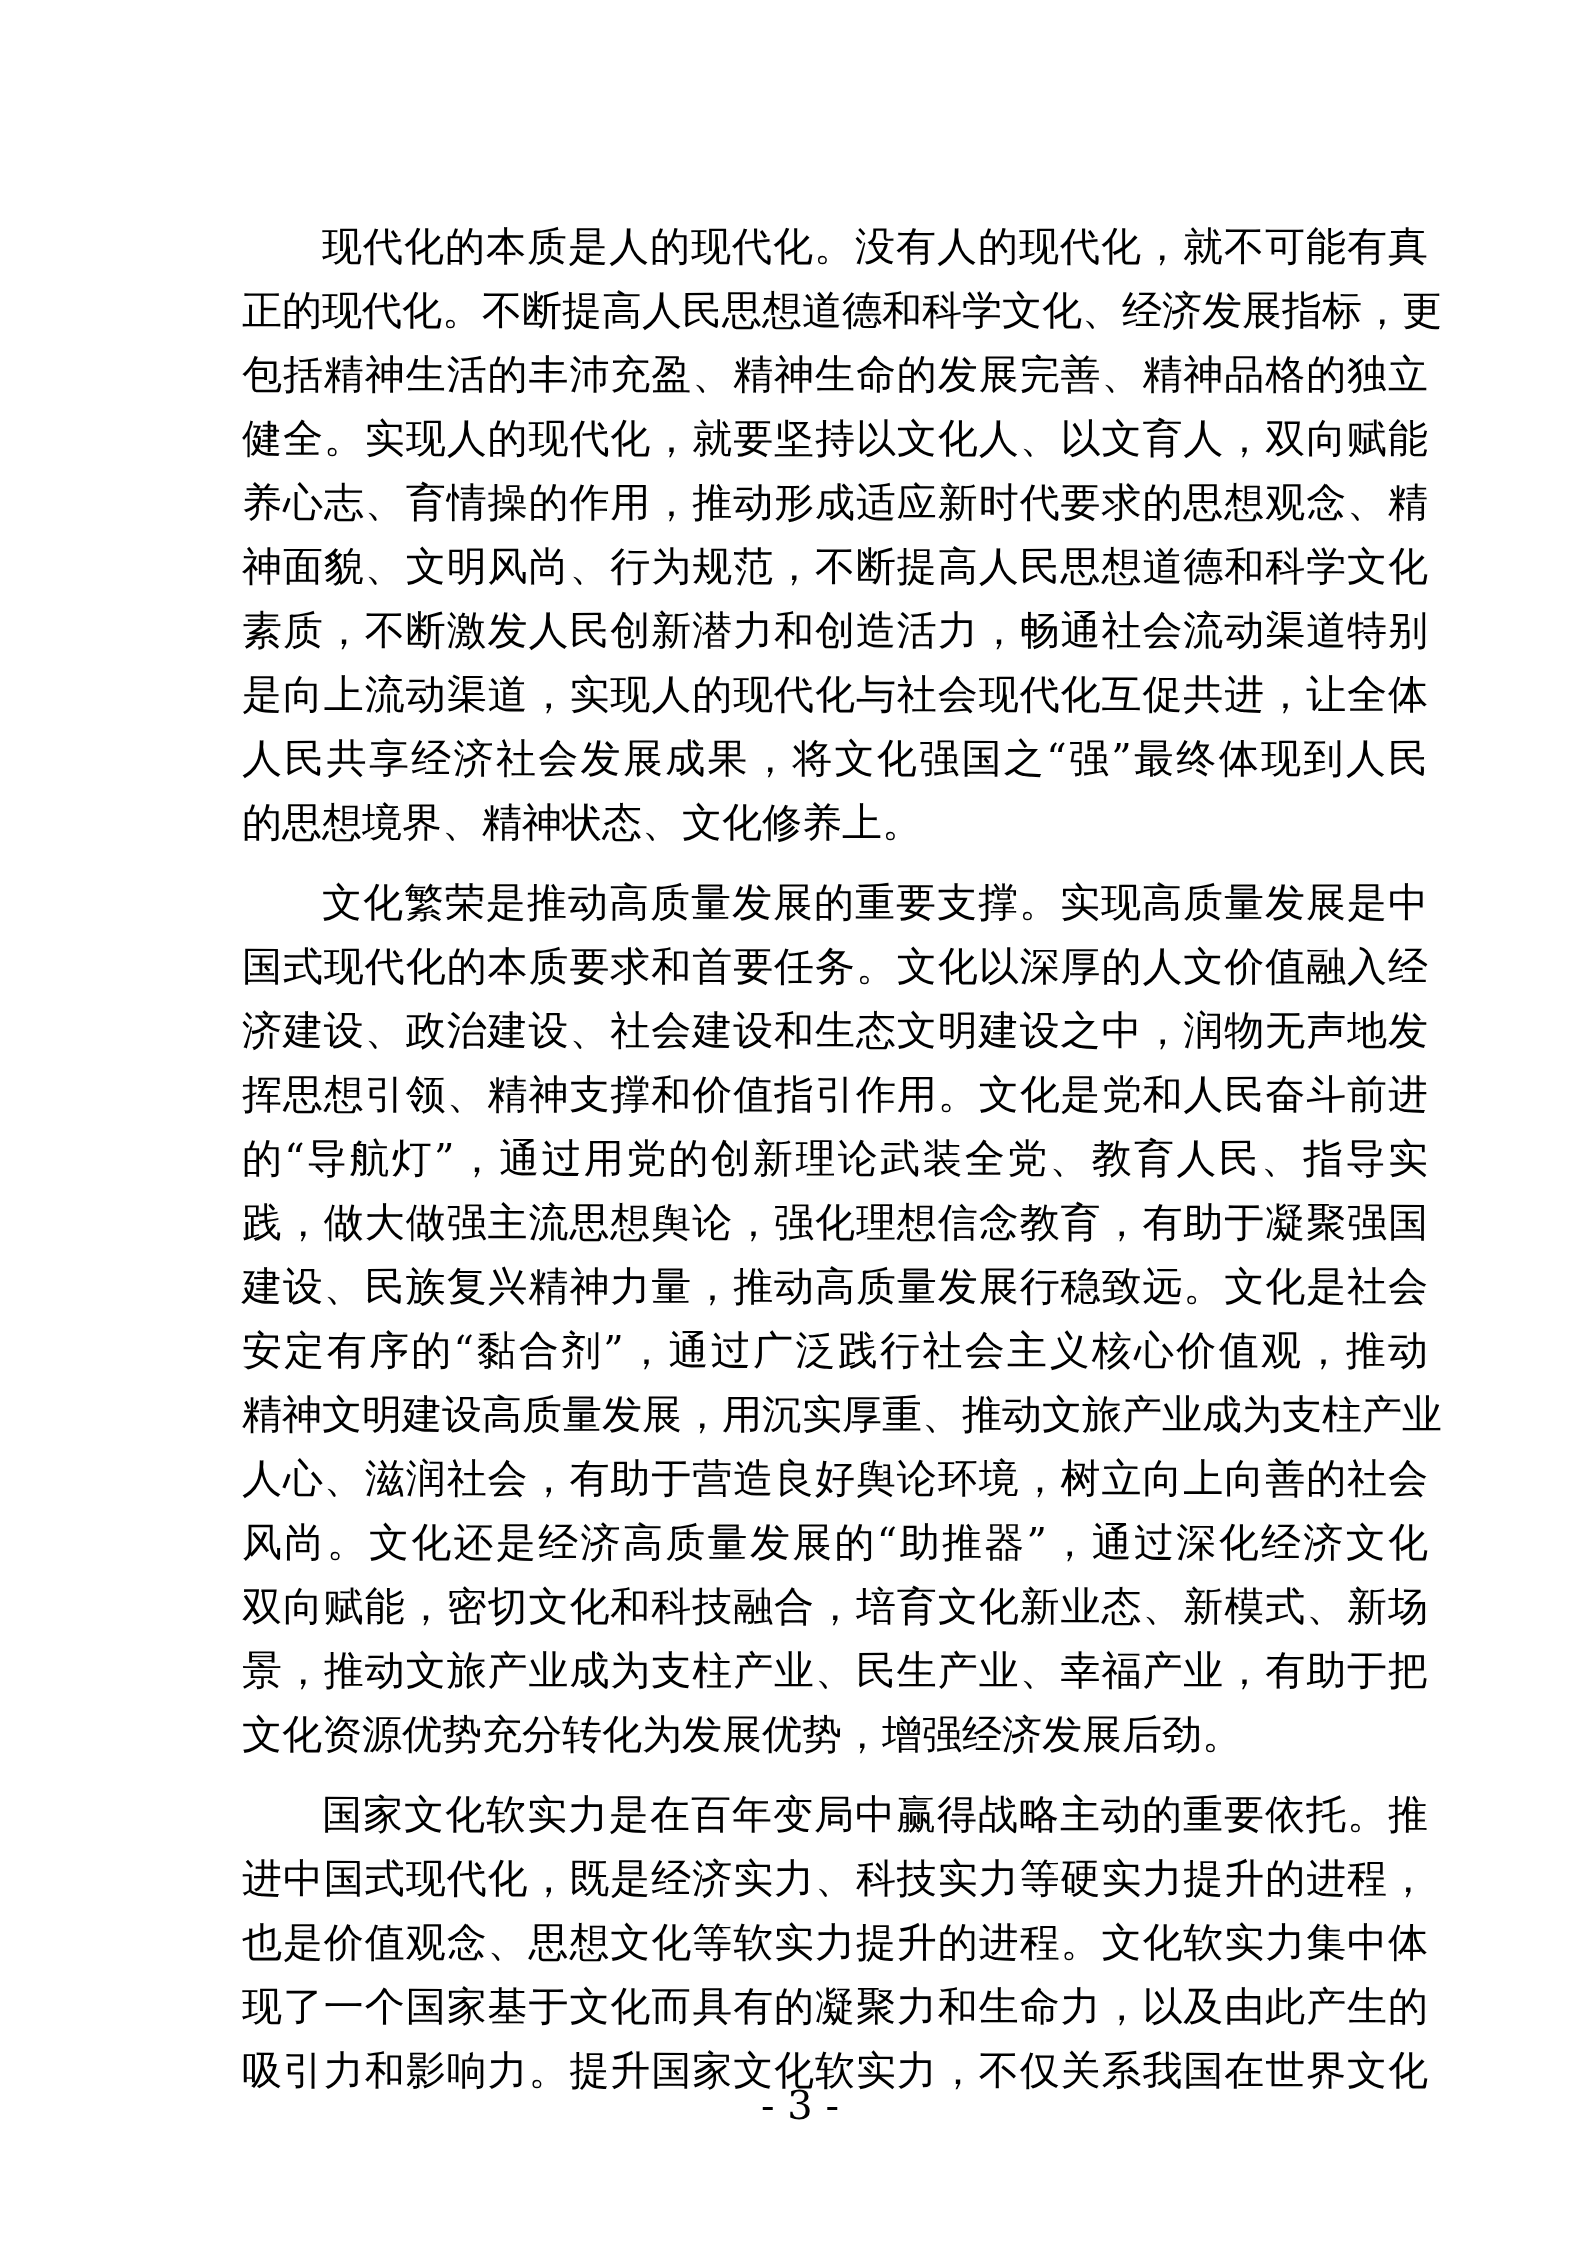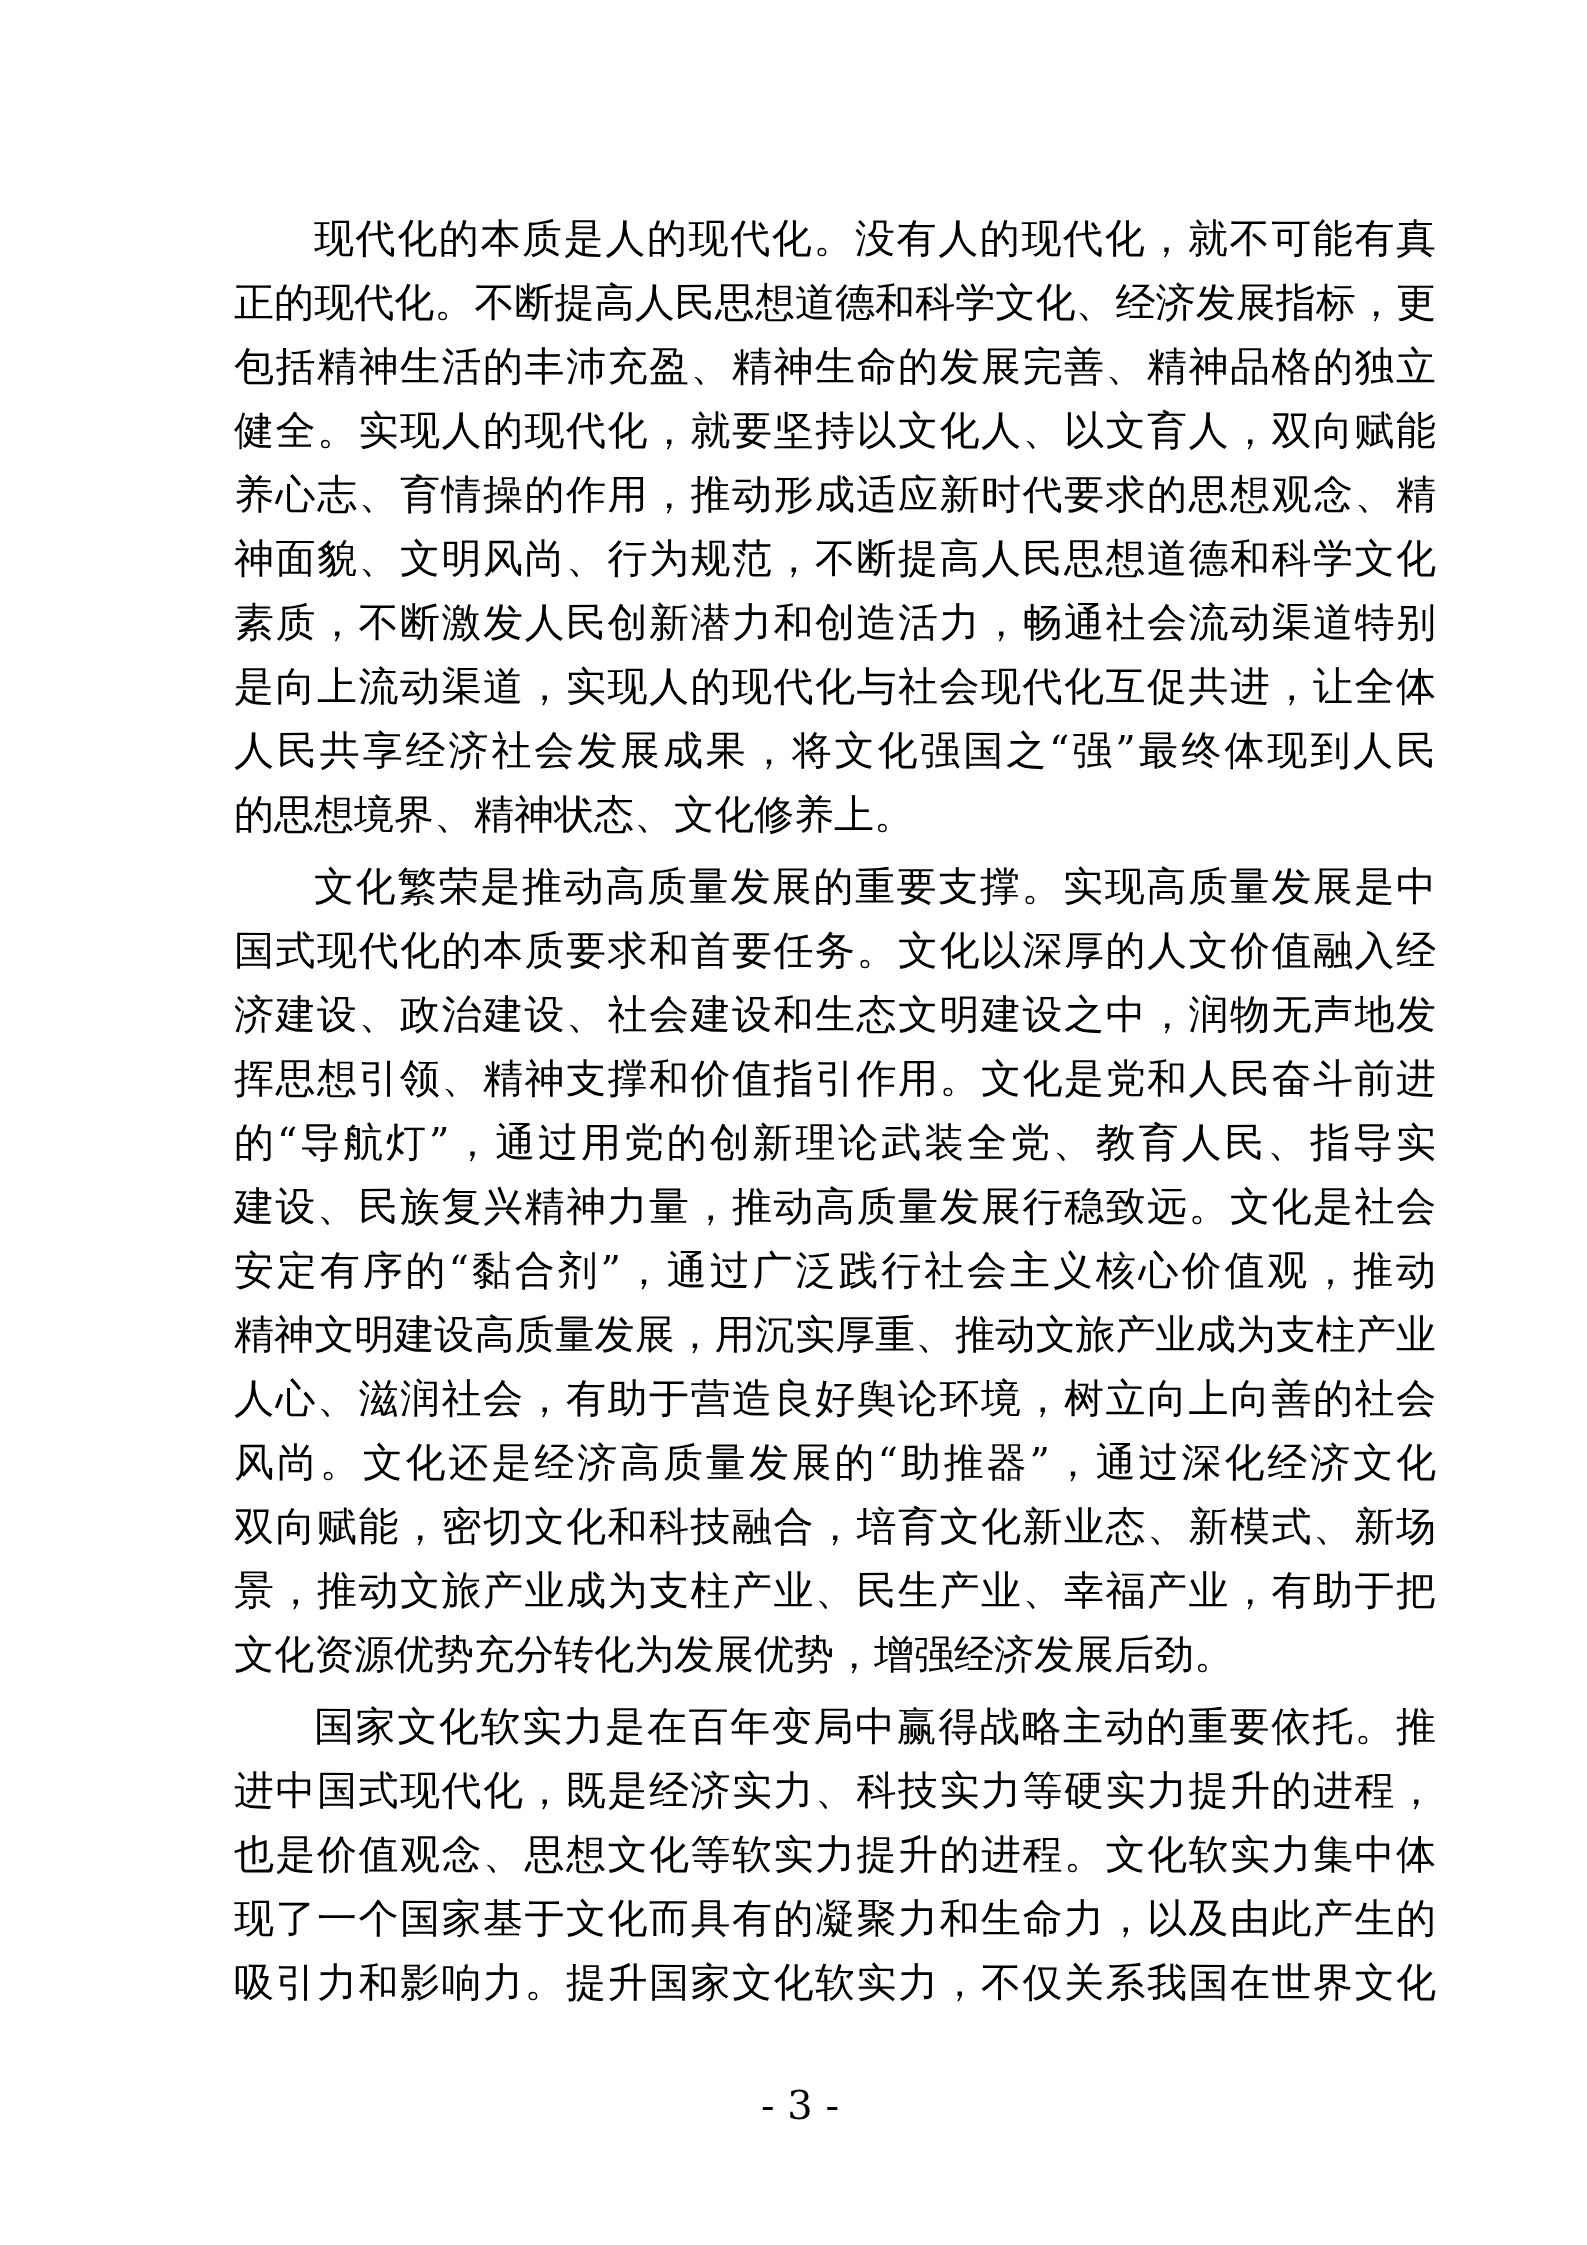--- a/index.html
+++ b/index.html
@@ -16,21 +16,21 @@
     font-family: "DejaVu Serif", "Liberation Serif", serif;
     color: #000000;
   }
   .text-block {
     position: absolute;
     left: 226px;
     top: 198px;
     width: 1218px;
   }
   .paragraph {
-    margin: 8px;
+    margin: 16px;
     padding: 0;
   }
   .line {
     font-size: 40px;
     line-height: 64px;
     height: 64px;
     white-space: nowrap;
     text-align: justify;
     letter-spacing: 0;
   }
@@ -69,20 +69,21 @@
         <div class="line fill">是向上流动渠道，实现人的现代化与社会现代化互促共进，让全体</div>
         <div class="line fill">人民共享经济社会发展成果，将文化强国之“强”最终体现到人民</div>
         <div class="line">的思想境界、精神状态、文化修养上。</div>
       </div>
       <div class="paragraph">
         <div class="line first fill">文化繁荣是推动高质量发展的重要支撑。实现高质量发展是中</div>
         <div class="line fill">国式现代化的本质要求和首要任务。文化以深厚的人文价值融入经</div>
         <div class="line fill">济建设、政治建设、社会建设和生态文明建设之中，润物无声地发</div>
         <div class="line fill">挥思想引领、精神支撑和价值指引作用。文化是党和人民奋斗前进</div>
         <div class="line fill">的“导航灯”，通过用党的创新理论武装全党、教育人民、指导实</div>
+        <div class="line fill">践，做大做强主流思想舆论，强化理想信念教育，有助于凝聚强国</div>
         <div class="line fill">建设、民族复兴精神力量，推动高质量发展行稳致远。文化是社会</div>
         <div class="line fill">安定有序的“黏合剂”，通过广泛践行社会主义核心价值观，推动</div>
         <div class="line fill">精神文明建设高质量发展，用沉实厚重、推动文旅产业成为支柱产业</div>
         <div class="line fill">人心、滋润社会，有助于营造良好舆论环境，树立向上向善的社会</div>
         <div class="line fill">风尚。文化还是经济高质量发展的“助推器”，通过深化经济文化</div>
         <div class="line fill">双向赋能，密切文化和科技融合，培育文化新业态、新模式、新场</div>
         <div class="line fill">景，推动文旅产业成为支柱产业、民生产业、幸福产业，有助于把</div>
         <div class="line">文化资源优势充分转化为发展优势，增强经济发展后劲。</div>
       </div>
       <div class="paragraph">

